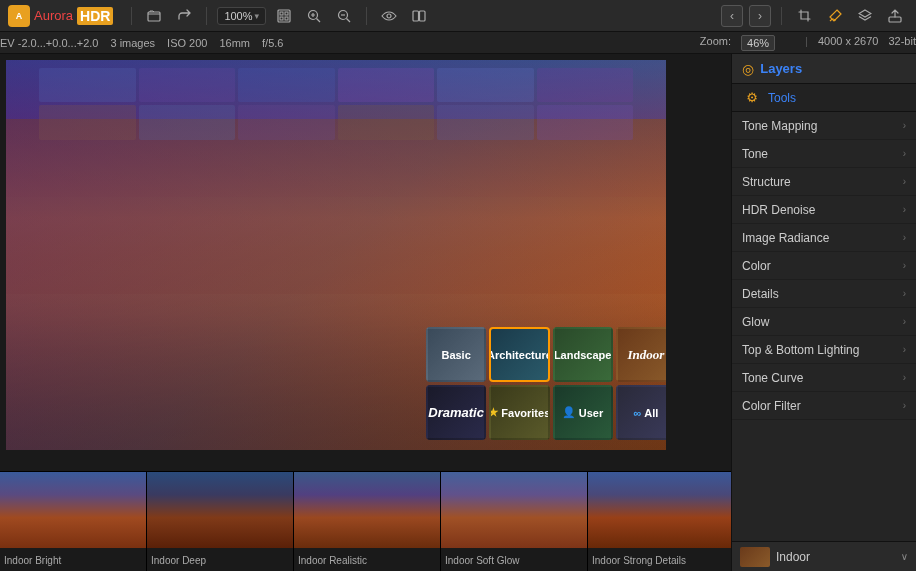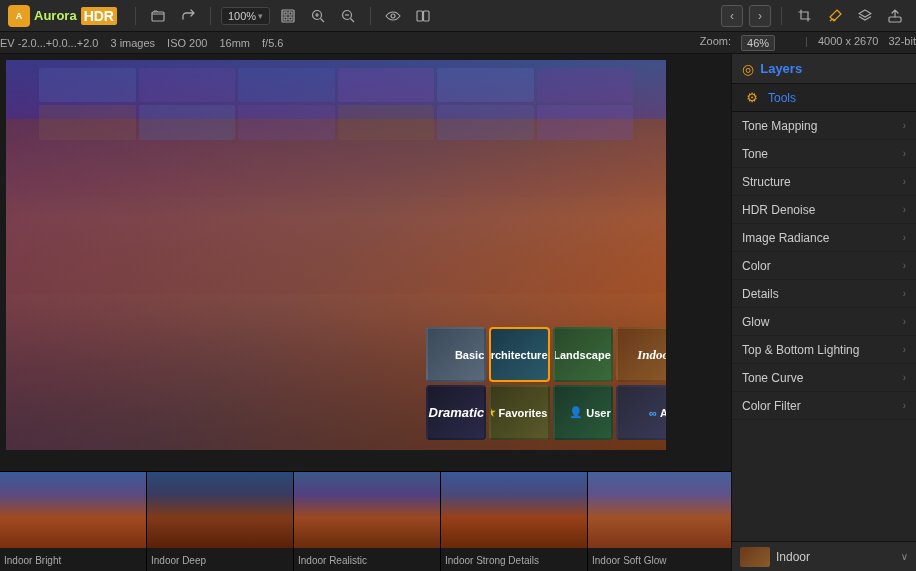--- a/index.html
+++ b/index.html
@@ -29,21 +29,21 @@
       gap: 4px;
       margin-right: 8px;
     }
     .logo-icon {
       width: 22px; height: 22px;
       background: #e8a020;
       border-radius: 4px;
       display: flex; align-items: center; justify-content: center;
       font-size: 9px; font-weight: bold; color: #fff;
     }
-    .logo-text { color: #bef264; font-size: 13px; font-weight: 700; }
+    .logo-text { color: #ef4444; font-size: 13px; font-weight: 400; }
     .logo-hdr {
       background: #e8a020;
       color: #fff;
       font-size: 14px;
       padding: 1px 3px;
       border-radius: 2px;
       font-weight: bold;
     }
     .toolbar-btn {
       width: 24px; height: 24px;
@@ -155,21 +155,21 @@
       display: grid;
       grid-template-columns: 1fr 1fr 1fr 1fr;
       grid-template-rows: 1fr 1fr;
       gap: 3px;
     }
     .preset-tile {
       height: 55px;
       border-radius: 4px;
       display: flex;
       align-items: center;
-      justify-content: flex-end;
+      justify-content: center;
       font-size: 11px;
       font-weight: 600;
       cursor: pointer;
       color: #fff;
       text-align: center;
       position: relative;
       overflow: hidden;
       border: 2px solid transparent;
     }
     .preset-tile.active { border-color: #f90; }
@@ -488,32 +488,32 @@
       <div class="film-item">
         <div class="film-thumb">
           <div class="film-thumb-img" style="background:linear-gradient(180deg,#3a5888 0%,#524080 30%,#9a4820 60%,#6a2c0c 100%);"></div>
         </div>
         <div class="film-label">
           <span>Indoor Realistic</span>
         </div>
       </div>
       <div class="film-item">
         <div class="film-thumb">
+          <div class="film-thumb-img" style="background:linear-gradient(180deg,#4a6aaa 0%,#6a5898 30%,#b05828 60%,#8a3818 100%); opacity:0.9;"></div>
+        </div>
+        <div class="film-label">
+          <span>Indoor Soft Glow</span>
+        </div>
+      </div>
+      <div class="film-item">
+        <div class="film-thumb">
           <div class="film-thumb-img" style="background:linear-gradient(180deg,#3a5898 0%,#4a4878 30%,#984018 60%,#682808 100%);"></div>
         </div>
         <div class="film-label">
           <span>Indoor Strong Details</span>
-        </div>
-      </div>
-      <div class="film-item">
-        <div class="film-thumb">
-          <div class="film-thumb-img" style="background:linear-gradient(180deg,#4a6aaa 0%,#6a5898 30%,#b05828 60%,#8a3818 100%); opacity:0.9;"></div>
-        </div>
-        <div class="film-label">
-          <span>Indoor Soft Glow</span>
         </div>
       </div>
     </div>
   </div>
 
   <div class="right-panel">
     <div class="panel-header">
       <span class="layers-icon">◎</span>
       <span class="panel-header-label">Layers</span>
     </div>

